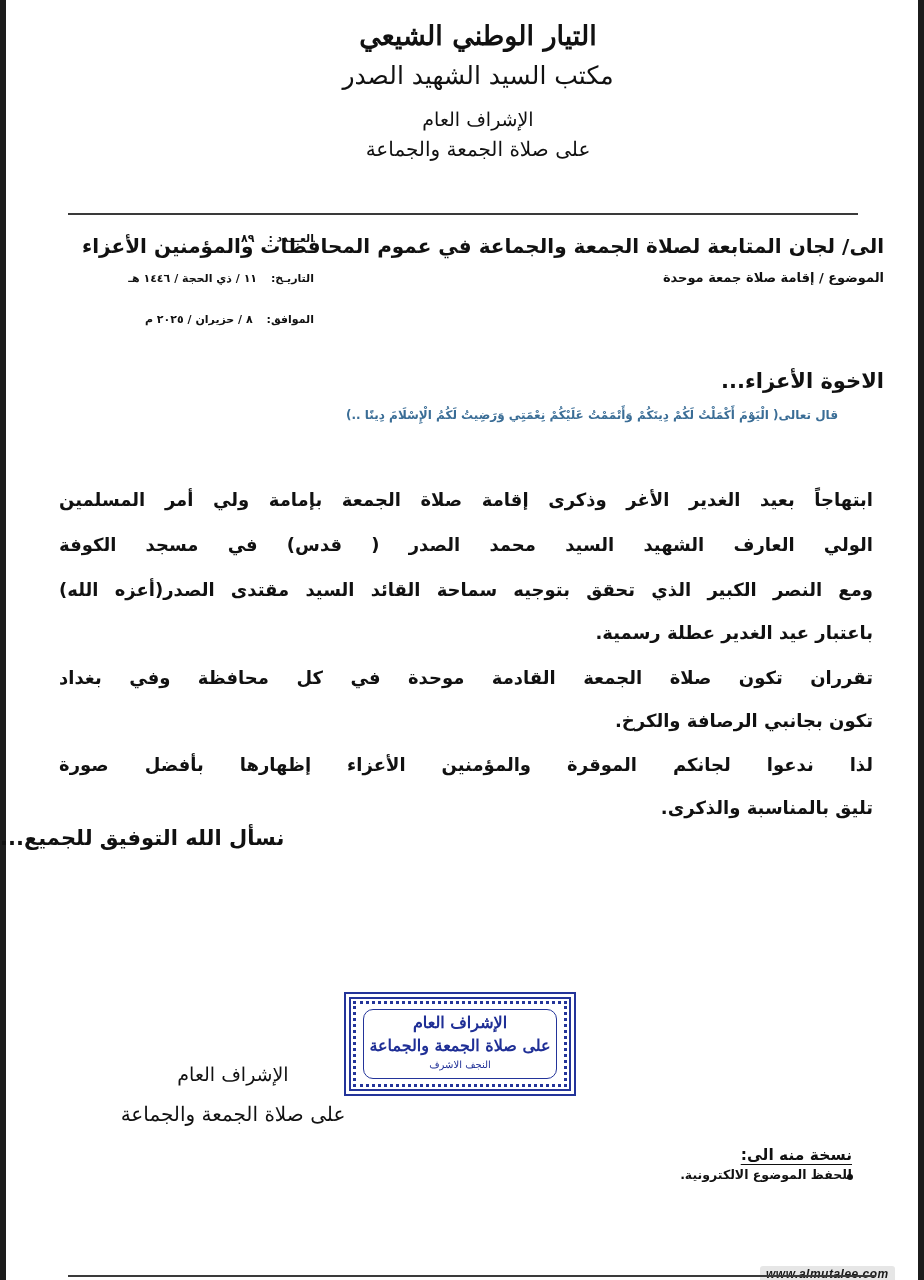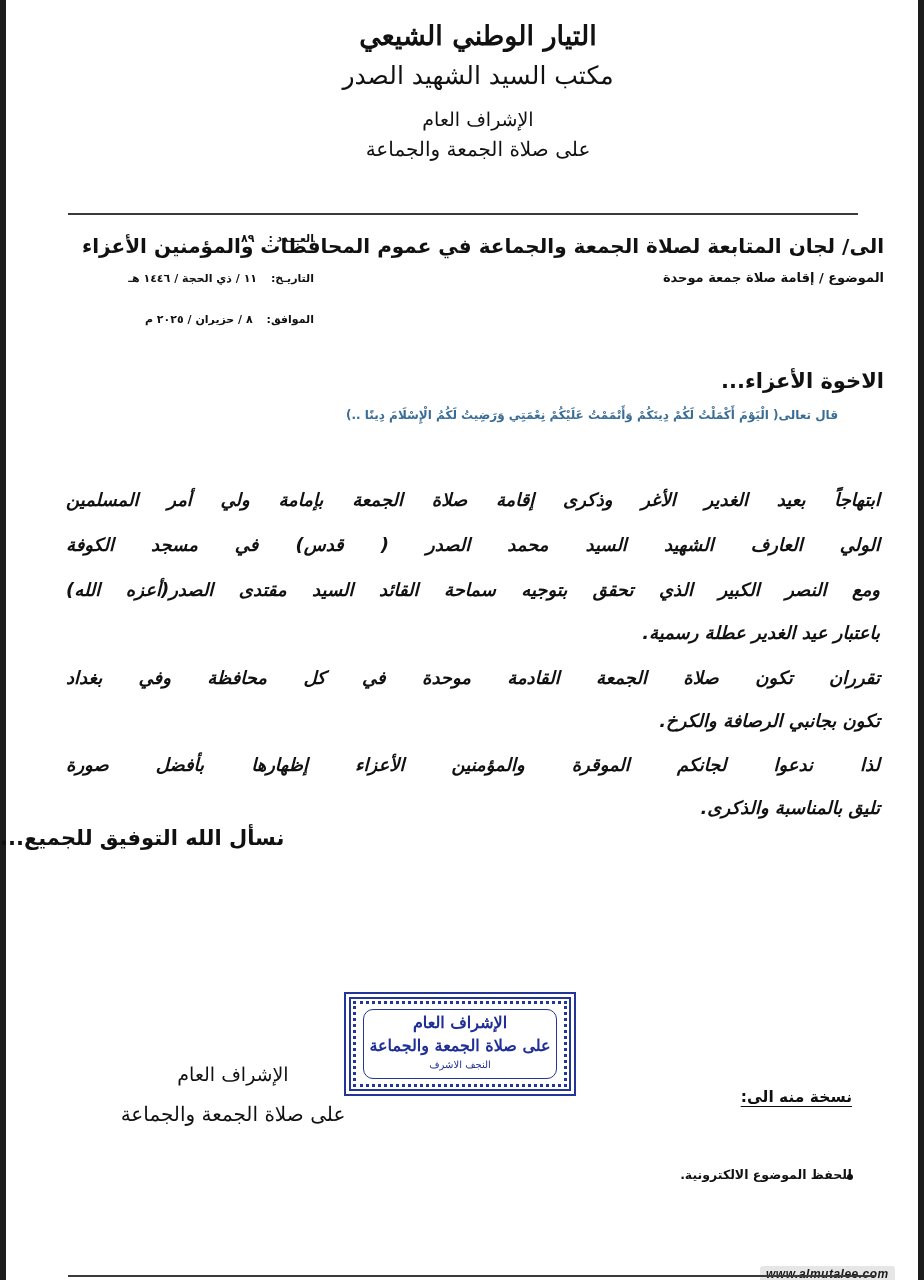--- a/index.html
+++ b/index.html
@@ -31,39 +31,39 @@
   .meta { right:610px; font-size:11px; }
   .meta-num { top:232px; }
   .meta-date { top:272px; }
   .meta-agree { top:313px;margin-left:48px; }
   .meta .lbl { margin-left:10px; }
 
   .greeting { right:40px; top:353px; font-size:21px;margin-top:16px; }
   .verse { right:86px; top:408px; font-size:12px; color:#3a6d96; }
 
   .body { position:absolute; right:40px; width:814px; font-weight:bold; font-size:18px; }
-  .line { position:absolute; right:4px; width:814px; height:40px; line-height:40px; white-space:nowrap;font-style:italic; }
+  .line { position:absolute; right:11px; width:814px; height:40px; line-height:40px; white-space:nowrap; }
   .justify { text-align:justify; text-align-last:justify; }
   .closing { position:absolute; left:0; width:924px; top:826px; text-align:left; font-size:21px; font-weight:bold; }
 
   .stamp { position:absolute; left:344px; top:992px; width:232px; height:104px; box-sizing:border-box;
     border:7px double #23349a; background:#fff;
     outline:3px dotted #23349a; outline-offset:-12px; }
   .stamp-inner { position:absolute; left:12px; right:12px; top:10px; bottom:10px; border:1.5px solid #23349a; border-radius:10px;
     text-align:center; color:#1f2f96; font-family:"DejaVu Serif", serif; direction:rtl; }
   .st-1 { font-size:16px; font-weight:bold; line-height:24px; margin-top:1px; }
   .st-2 { font-size:16px; font-weight:bold; line-height:22px; }
   .st-3 { font-size:10px; line-height:16px; }
 
   .signature { position:absolute; left:108px; top:1056px; width:250px; text-align:center; direction:rtl;
     font-family:"DejaVu Serif", serif; }
   .sig-1 { font-size:19px; line-height:36px; }
   .sig-2 { font-size:20px; line-height:36px; margin-top:4px; }
 
-  .copy-title { right:72px; top:1088px; font-size:15.5px; text-decoration:underline; text-underline-offset:4px; }
+  .copy-title { right:72px; top:1146px; font-size:15.5px; text-decoration:underline; text-underline-offset:4px; }
   .copy-item { right:72px; top:1167px; font-size:12.5px; font-weight:bold; }
   .bullet { position:absolute; left:847px; top:1174px; width:6px; height:6px; border-radius:50%; background:#111; }
 
   .watermark { position:absolute; left:760px; top:1250px; padding:1px 6px; background:#e6e6e6; border-radius:3px;
     font-family:"Liberation Sans", sans-serif; font-style:italic; font-weight:bold; font-size:12px; color:#1a1a1a; letter-spacing:0.5px;margin-top:16px; }
 </style>
 </head>
 <body>
 
 <div class="edge-left"></div>

